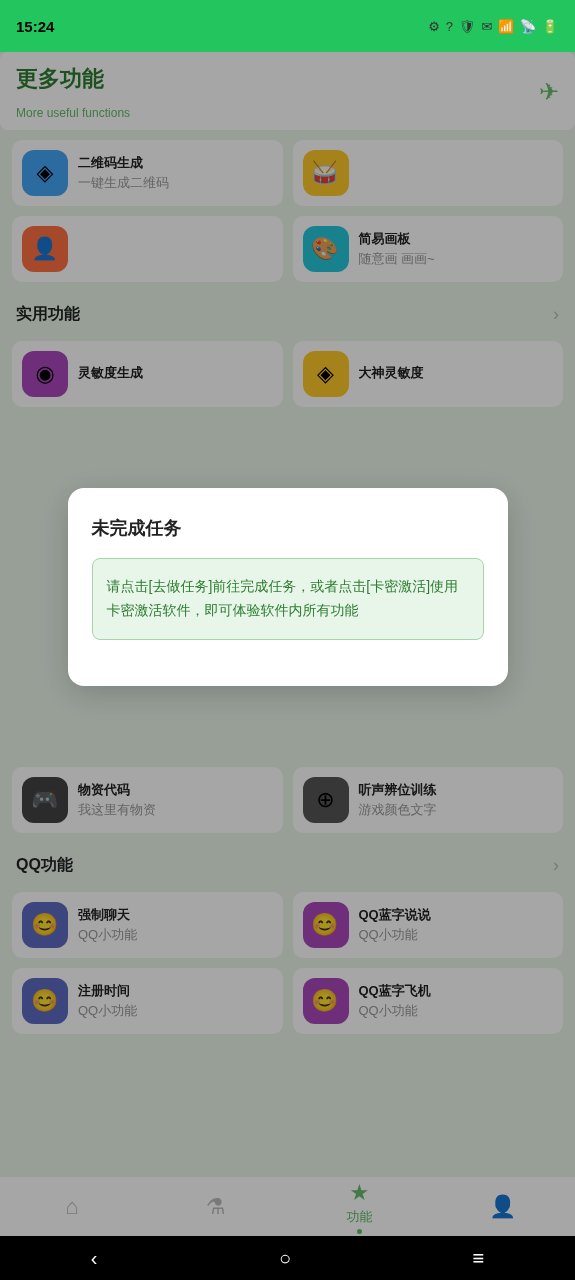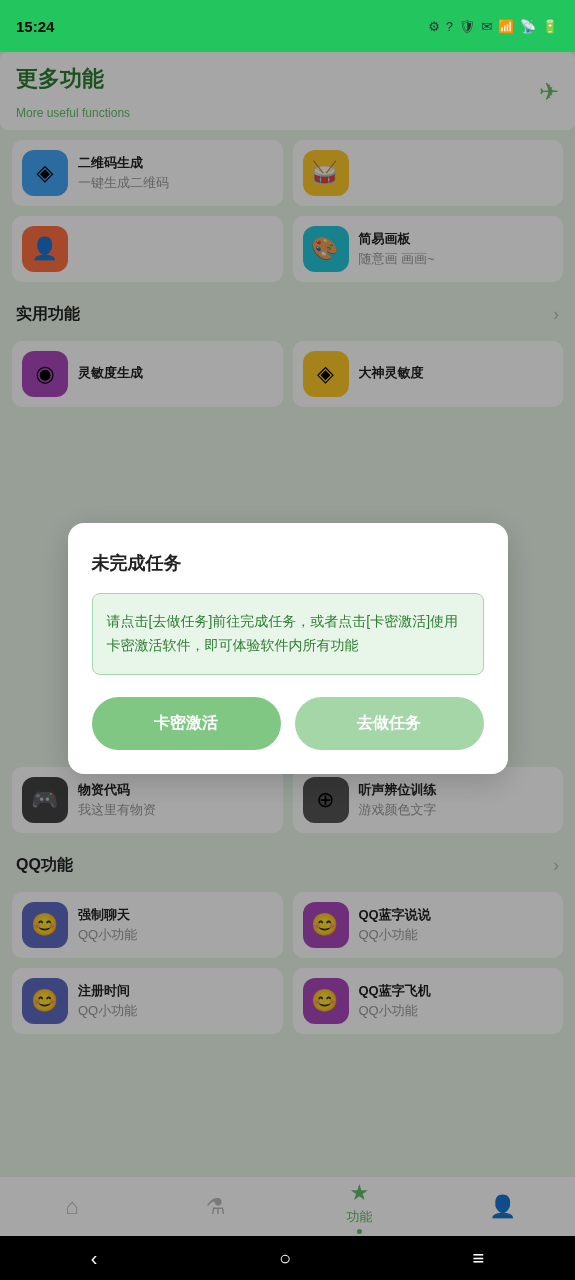--- a/index.html
+++ b/index.html
@@ -138,21 +138,21 @@
       left: 0;
       width: 100%;
       height: 100%;
       background: rgba(0,0,0,0.35);
       z-index: 10;
     }
 
     
     .dialog {
       position: absolute;
-      top: 471px;
+      top: 436px;
       left: 50%;
       transform: translateX(-50%);
       width: 440px;
       background: #fff;
       border-radius: 16px;
       z-index: 20;
       padding: 28px 24px 24px;
       box-shadow: 0 8px 32px rgba(0,0,0,0.18);
     }
 
@@ -413,24 +413,20 @@
     <div style="height: 80px;"></div>
   </div>
 
   <div class="overlay"></div>
 
   <div class="dialog">
     <div class="dialog-title">未完成任务</div>
     <div class="dialog-message-box">
       <div class="dialog-message">请点击[去做任务]前往完成任务，或者点击[卡密激活]使用卡密激活软件，即可体验软件内所有功能</div>
     </div>
-    <div class="dialog-buttons">
-      <button class="btn-activate">卡密激活</button>
-      <button class="btn-task">去做任务</button>
-    </div>
   </div>
 
 </div>
 
 <div class="bottom-nav">
   <div class="nav-item">
     <span class="nav-icon">⌂</span>
   </div>
   <div class="nav-item">
     <span class="nav-icon">⚗</span>

